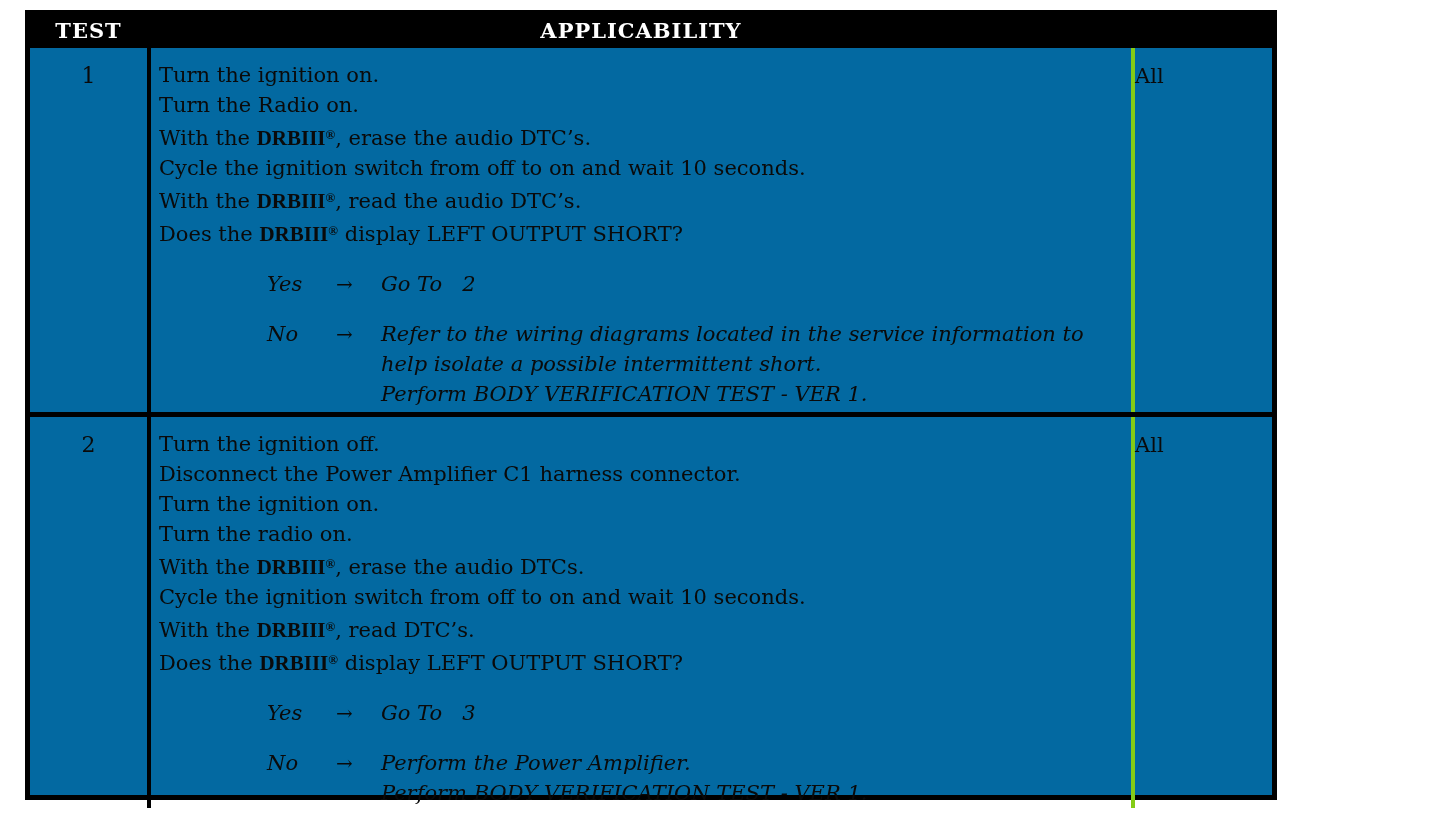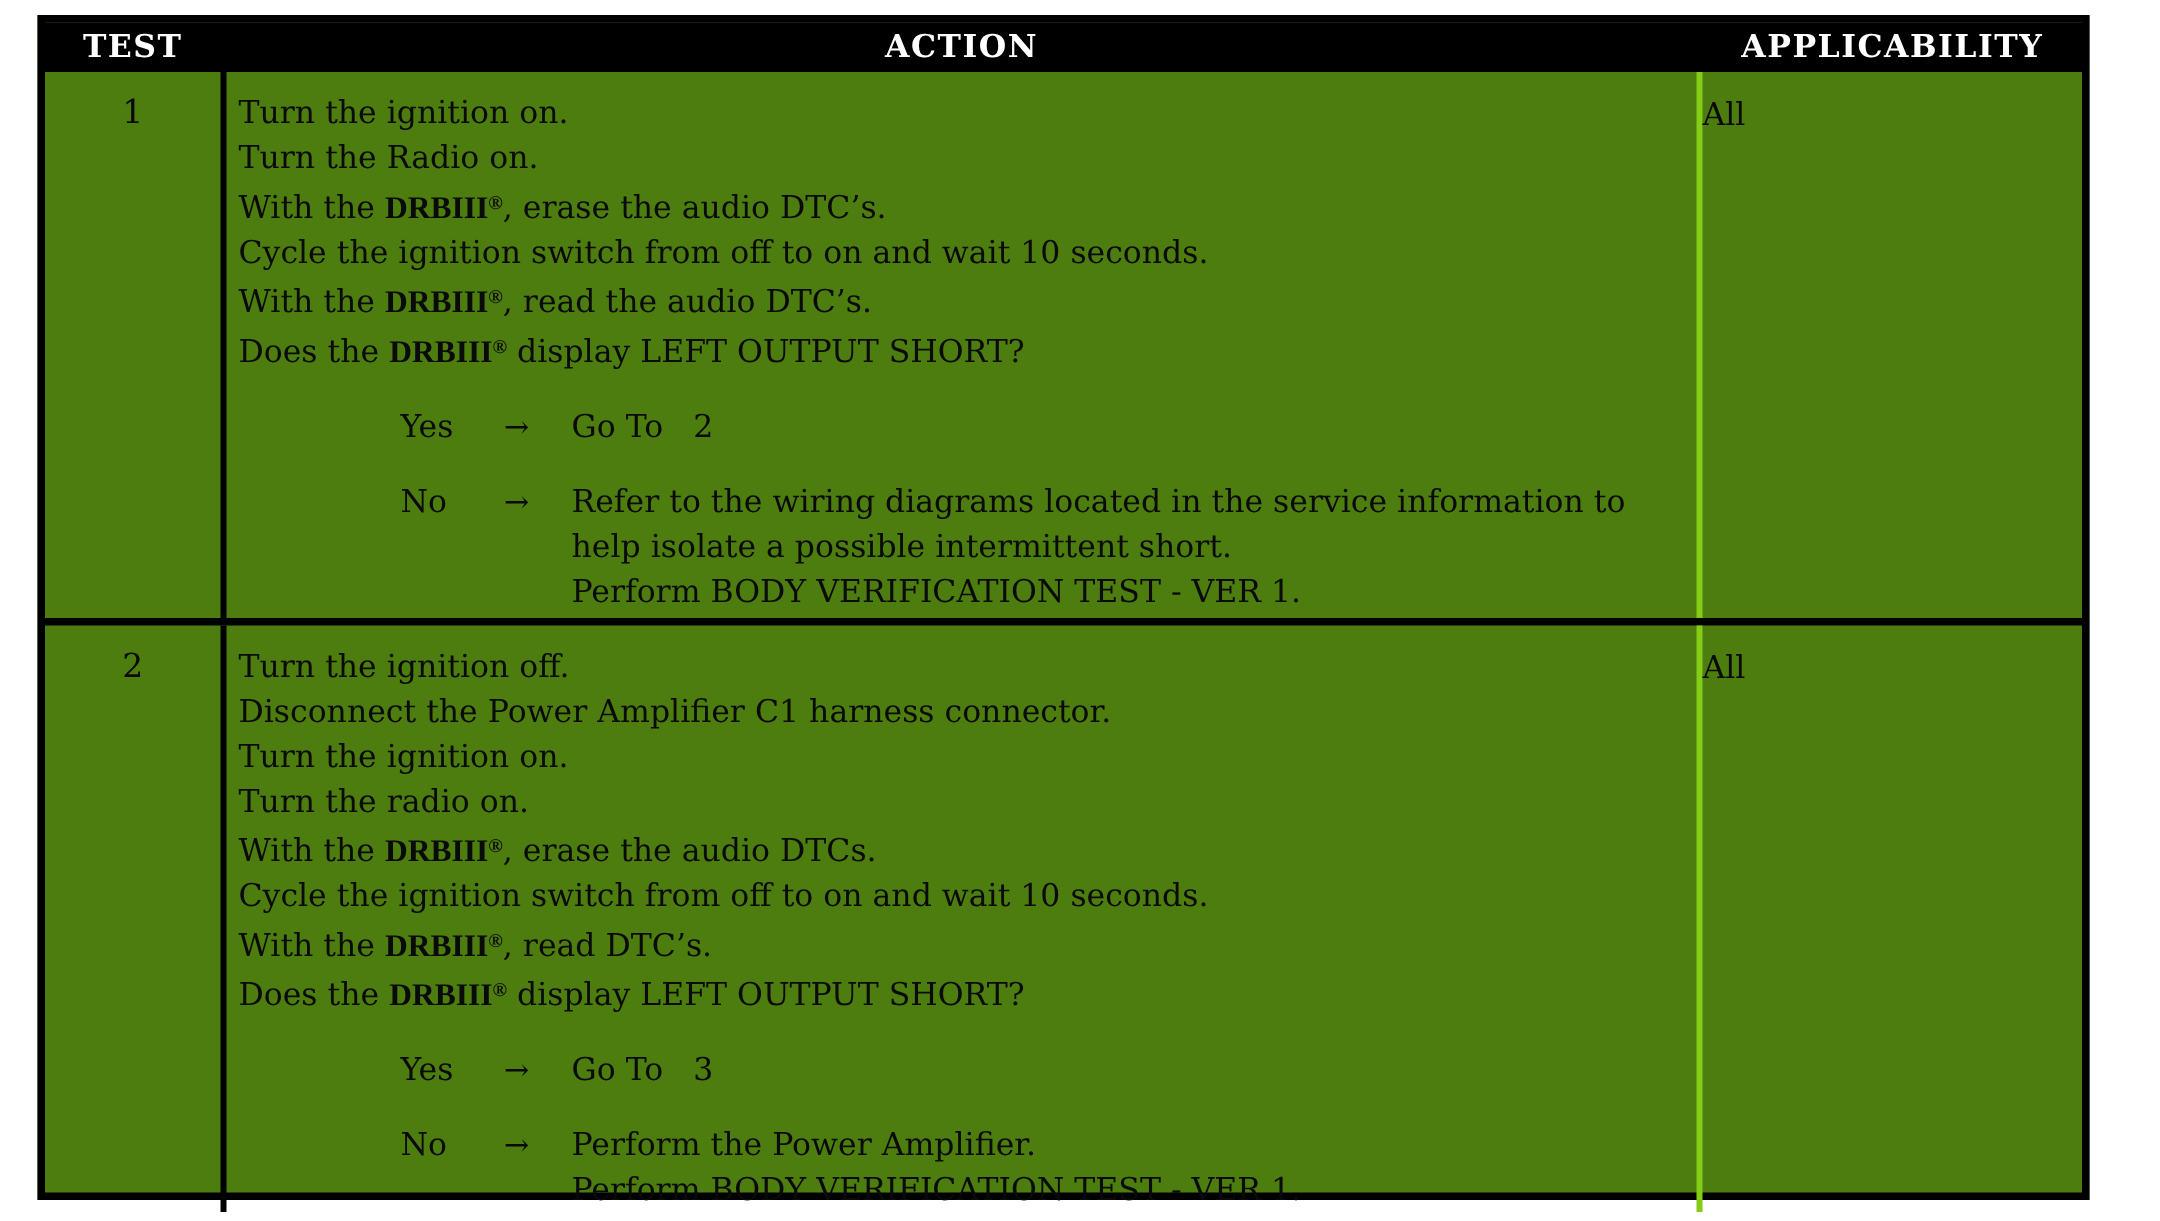--- a/index.html
+++ b/index.html
@@ -7,23 +7,23 @@
     width: 1440px; height: 814px;
     background: #ffffff;
     font-family: "DejaVu Serif", serif;
     color: #0a0a0a;
     position: relative;
     overflow: hidden;
   }
   .diag-table {
     position: absolute;
     left: 25px; top: 10px;
-    width: 1368px; height: 790px;
+    width: 1252px; height: 790px;
     border: 5px solid #000;
-    background: #4d7c0f;
+    background: #0369a1;
   }
   .thead {
     display: grid;
     grid-template-columns: 117px 988px 253px;
     background: #000;
     height: 33px;
   }
   .hcell {
     color: #fff;
     font-weight: bold;
@@ -54,21 +54,21 @@
     line-height: 30px;
   }
   .cell-appl {
     text-align: left;
     font-size: 21px;
     padding-top: 13px;
     line-height: 30px;
   }
   .steps { }
   .step-line { }
-  .branches { margin-top: 20px; }
+  .branches { margin-top: 20px; font-style: italic; }
   .branch {
     display: grid;
     grid-template-columns: 108px 69px 45px auto;
     align-items: start;
   }
   .branch + .branch { margin-top: 20px; }
   .branch-label { }
   .branch-arrow { font-size: 20px; }
   .branch-lines { padding-right: 4px; }
   .branch-line { white-space: pre-wrap; }
@@ -78,21 +78,20 @@
     vertical-align: 6px;
     letter-spacing: 0;
   }
 </style>
 </head>
 <body>
 
 <div class="diag-table">
   <div class="thead">
     <div class="hcell">TEST</div>
-    <div class="hcell">ACTION</div>
     <div class="hcell">APPLICABILITY</div>
   </div>
   <div id="tbody">
       <div class="row r1">
         <div class="cell-test">1</div>
         <div class="cell-action">
           <div class="steps">
             <div class="step-line">Turn the ignition on.</div>
             <div class="step-line">Turn the Radio on.</div>
             <div class="step-line">With the <b>DRBIII<span class="reg">®</span></b>, erase the audio DTC’s.</div>

